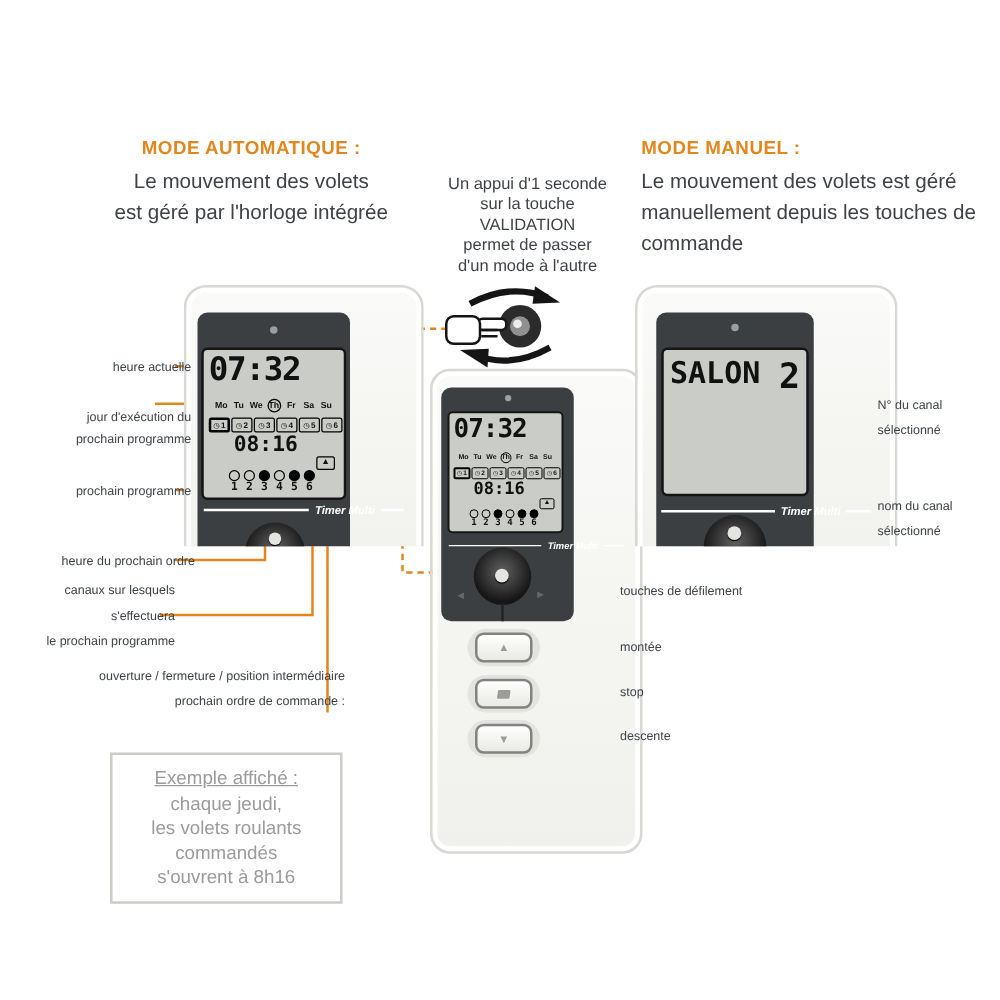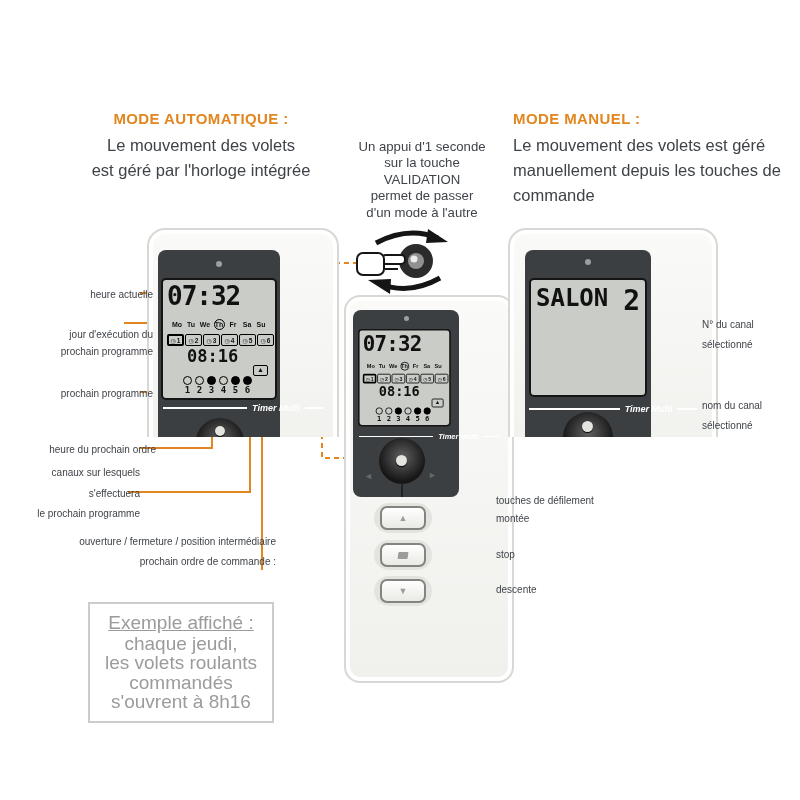--- a/index.html
+++ b/index.html
@@ -18,31 +18,31 @@
 
   
   .cl{position:absolute;font-size:10px;line-height:17px;color:#3F4349;padding-left:16px;}
   .cl-right{text-align:right;}
   #cl-current{left:0;top:286px;width:137px;}
   #cl-execday{left:0;top:326px;width:137px;}
   #cl-nextprog{left:0;top:385px;width:137px;}
   #cl-ordertime{left:2px;top:441px;width:138px;}
   #cl-channels{left:0;top:463px;width:124px;line-height:20.5px;}
   #cl-nextorder{left:0;top:532px;width:260px;line-height:19.5px;}
-  #cl-scroll{left:480px;top:492px;text-align:center;}
+  #cl-scroll{left:480px;top:465px;text-align:center;}
   #cl-up{left:480px;top:510px;}
   #cl-stop{left:480px;top:546px;}
   #cl-down{left:480px;top:581px;}
   #cl-num{left:686px;top:286px;line-height:20px;margin-top:29px;}
   #cl-name{left:686px;top:350px;line-height:20px;margin-top:46px;}
 
   
   #example{position:absolute;left:88px;top:602px;width:176px;min-height:96px;
            border:2px solid #ccccc8;text-align:center;color:#9B9B9B;
-           font-size:19px;line-height:19.5px;padding:9px 3px;}
+           font-size:15px;line-height:19.5px;padding:9px 3px;}
   #example .ex-title{text-decoration:underline;margin-bottom:1px;}
 
   
   .device{position:absolute;padding-left:46px;}
   .dev-cut{overflow:hidden;}
   .body{position:absolute;left:0;right:0;top:0;border:2px solid #d8d8d4;
         border-radius:16px;background:linear-gradient(180deg,#fafaf8,#f0f0ed);
         box-shadow:inset 0 0 0 4px #ffffff;}
   .dev-cut .body{height:245px;border-radius:18px 18px 0 0;}
   .panel{position:absolute;background:#3c3f41;}

